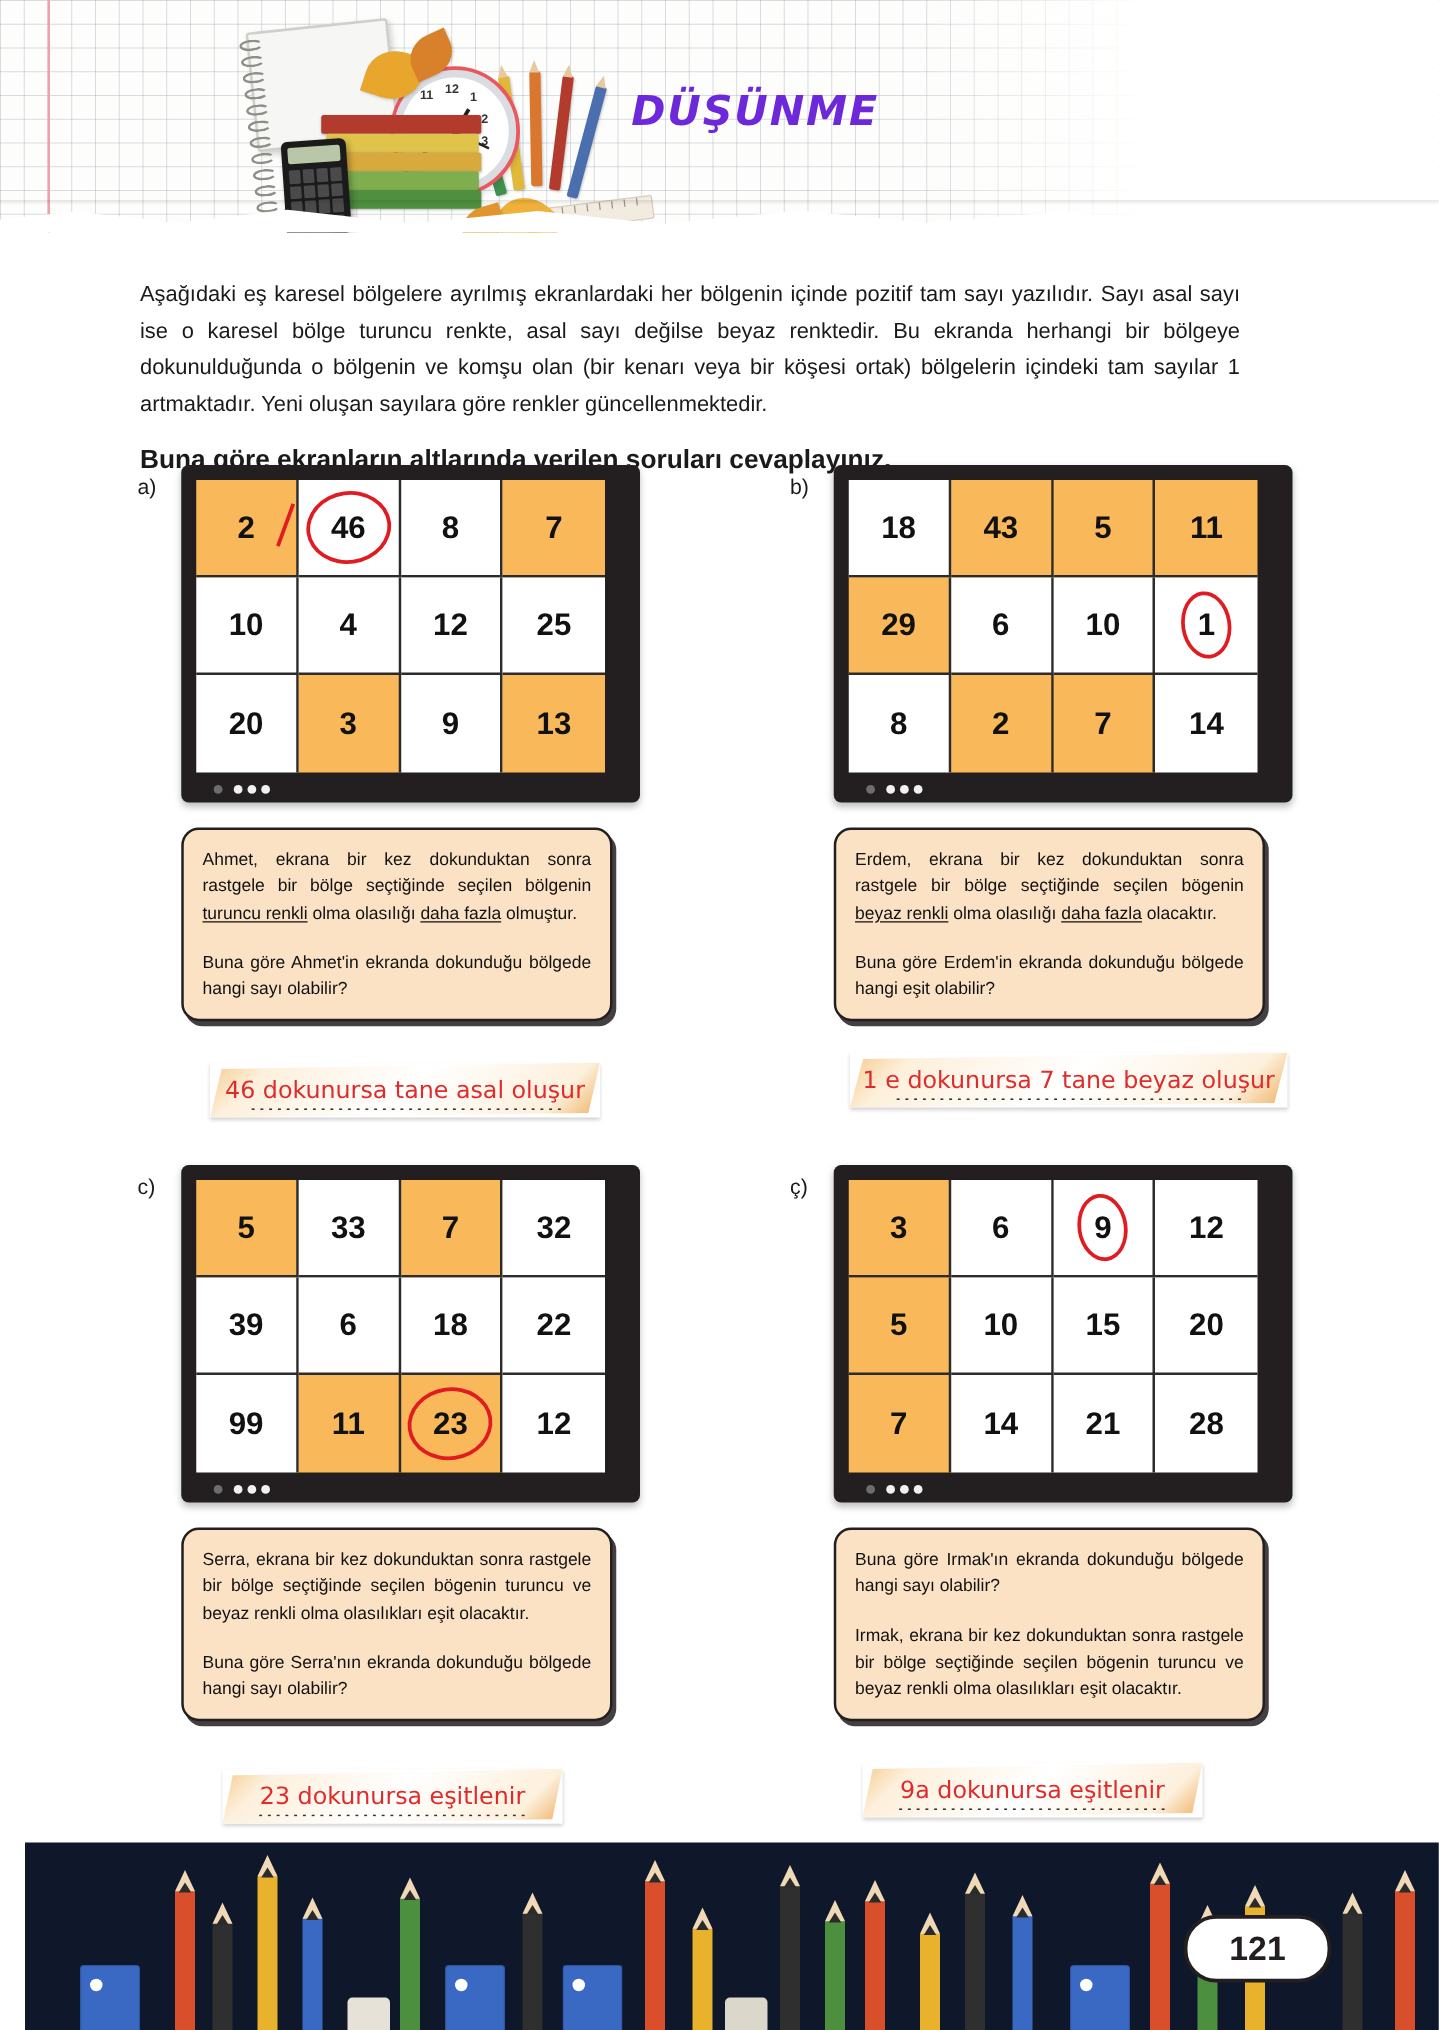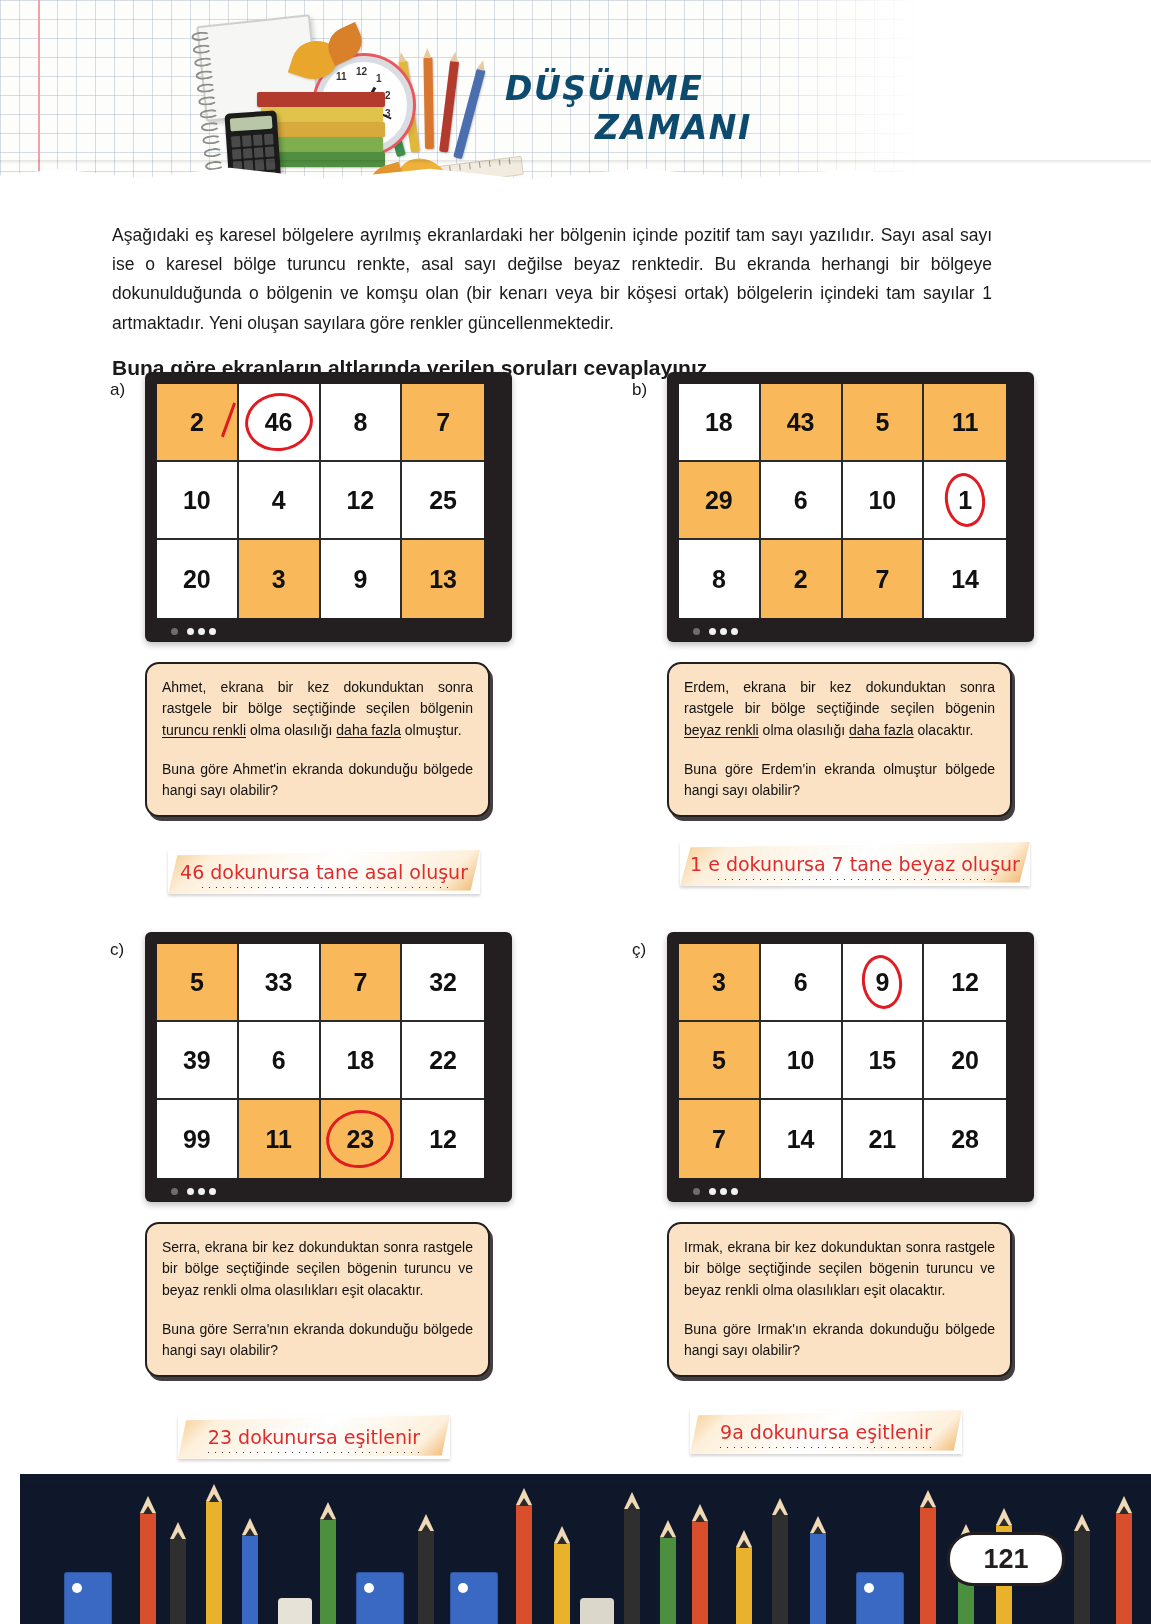--- a/index.html
+++ b/index.html
@@ -102,21 +102,21 @@
   }
   .ruler i{position:absolute;top:0;width:1px;height:6px;background:#9b9484;}
   .leaf{position:absolute;border-radius:60% 0 60% 0;box-shadow:1px 1px 2px rgba(0,0,0,.15);}
   .lf1{left:108px;top:26px;width:44px;height:40px;background:#e8a62c;transform:rotate(18deg);}
   .lf2{left:142px;top:14px;width:36px;height:32px;background:#d9812a;transform:rotate(-24deg);}
   .lf3{left:214px;top:144px;width:46px;height:40px;background:#efb13a;transform:rotate(40deg);}
   .lf4{left:184px;top:152px;width:34px;height:28px;background:#e2952c;transform:rotate(-16deg);}
 
   .banner-title{
     position:absolute;left:505px;top:70px;width:300px;
-    color:#0c4a6e;font-weight:bold;font-style:italic;
+    color:#6d28d9;font-weight:bold;font-style:italic;
     font-family:"DejaVu Sans", sans-serif;
     letter-spacing:1.5px;line-height:1.18;
   }
   .banner-title .l1{font-size:33px;display:block;}
   .banner-title .l2{font-size:33px;display:block;margin-left:90px;}
 
   
   .intro{
     position:absolute;left:112px;top:203px;width:880px;
     font-size:17.5px;line-height:1.68;color:#1a1a1a;text-align:justify;
@@ -340,21 +340,20 @@
     </div>
 
     <div class="leaf lf1"></div>
     <div class="leaf lf2"></div>
     <div class="leaf lf3"></div>
     <div class="leaf lf4"></div>
   </div>
 
   <div class="banner-title">
     <span class="l1">DÜŞÜNME</span>
-    <span class="l2">ZAMANI</span>
   </div>
 
   <div class="banner-shadowline"></div>
   <div class="banner-torn"></div>
 </div>
 
 <p class="intro">Aşağıdaki eş karesel bölgelere ayrılmış ekranlardaki her bölgenin içinde pozitif tam sayı yazılıdır. Sayı asal sayı ise o karesel bölge turuncu renkte, asal sayı değilse beyaz renktedir. Bu ekranda herhangi bir bölgeye dokunulduğunda o bölgenin ve komşu olan (bir kenarı veya bir köşesi ortak) bölgelerin içindeki tam sayılar 1 artmaktadır. Yeni oluşan sayılara göre renkler güncellenmektedir.</p>
 <p class="instruction">Buna göre ekranların altlarında verilen soruları cevaplayınız.</p>
 
 <div class="qblock q-a">
@@ -471,21 +470,21 @@
           <i></i>
           <i></i>
           <i></i>
         </span>
     </div>
   </div>
   <div class="stmt" style="top:290px;">
     <p>
       <span>Erdem, ekrana bir kez dokunduktan sonra rastgele bir bölge seçtiğinde seçilen bögenin </span><u>beyaz renkli</u><span> olma olasılığı </span><u>daha fazla</u><span> olacaktır.</span>
     </p>
-    <p>Buna göre Erdem'in ekranda olmuştur bölgede hangi sayı olabilir?</p>
+    <p>Buna göre Erdem'in ekranda dokunduğu bölgede hangi eşit olabilir?</p>
   </div>
   <div class="answer" style="left:48px;top:470px;width:350px;">
     <span class="tape"></span>
     <span class="txt">1 e dokunursa 7 tane beyaz oluşur</span>
     <span class="dots"></span>
   </div>
 </div>
 
 <div class="qblock q-c">
   <span class="q-label">c)</span>
@@ -596,24 +595,24 @@
     <div class="tablet-chin">
       <span class="chin-dot"></span>
       <span class="chin-dots">
           <i></i>
           <i></i>
           <i></i>
         </span>
     </div>
   </div>
   <div class="stmt" style="top:290px;">
+    <p>Buna göre Irmak'ın ekranda dokunduğu bölgede hangi sayı olabilir?</p>
     <p>
       <span>Irmak, ekrana bir kez dokunduktan sonra rastgele bir bölge seçtiğinde seçilen bögenin turuncu ve beyaz renkli olma olasılıkları eşit  olacaktır.</span>
     </p>
-    <p>Buna göre Irmak'ın ekranda dokunduğu bölgede hangi sayı olabilir?</p>
   </div>
   <div class="answer" style="left:58px;top:478px;width:272px;">
     <span class="tape"></span>
     <span class="txt">9a dokunursa eşitlenir</span>
     <span class="dots"></span>
   </div>
 </div>
 
 <div class="footer">
   <div class="footer-line"></div>

